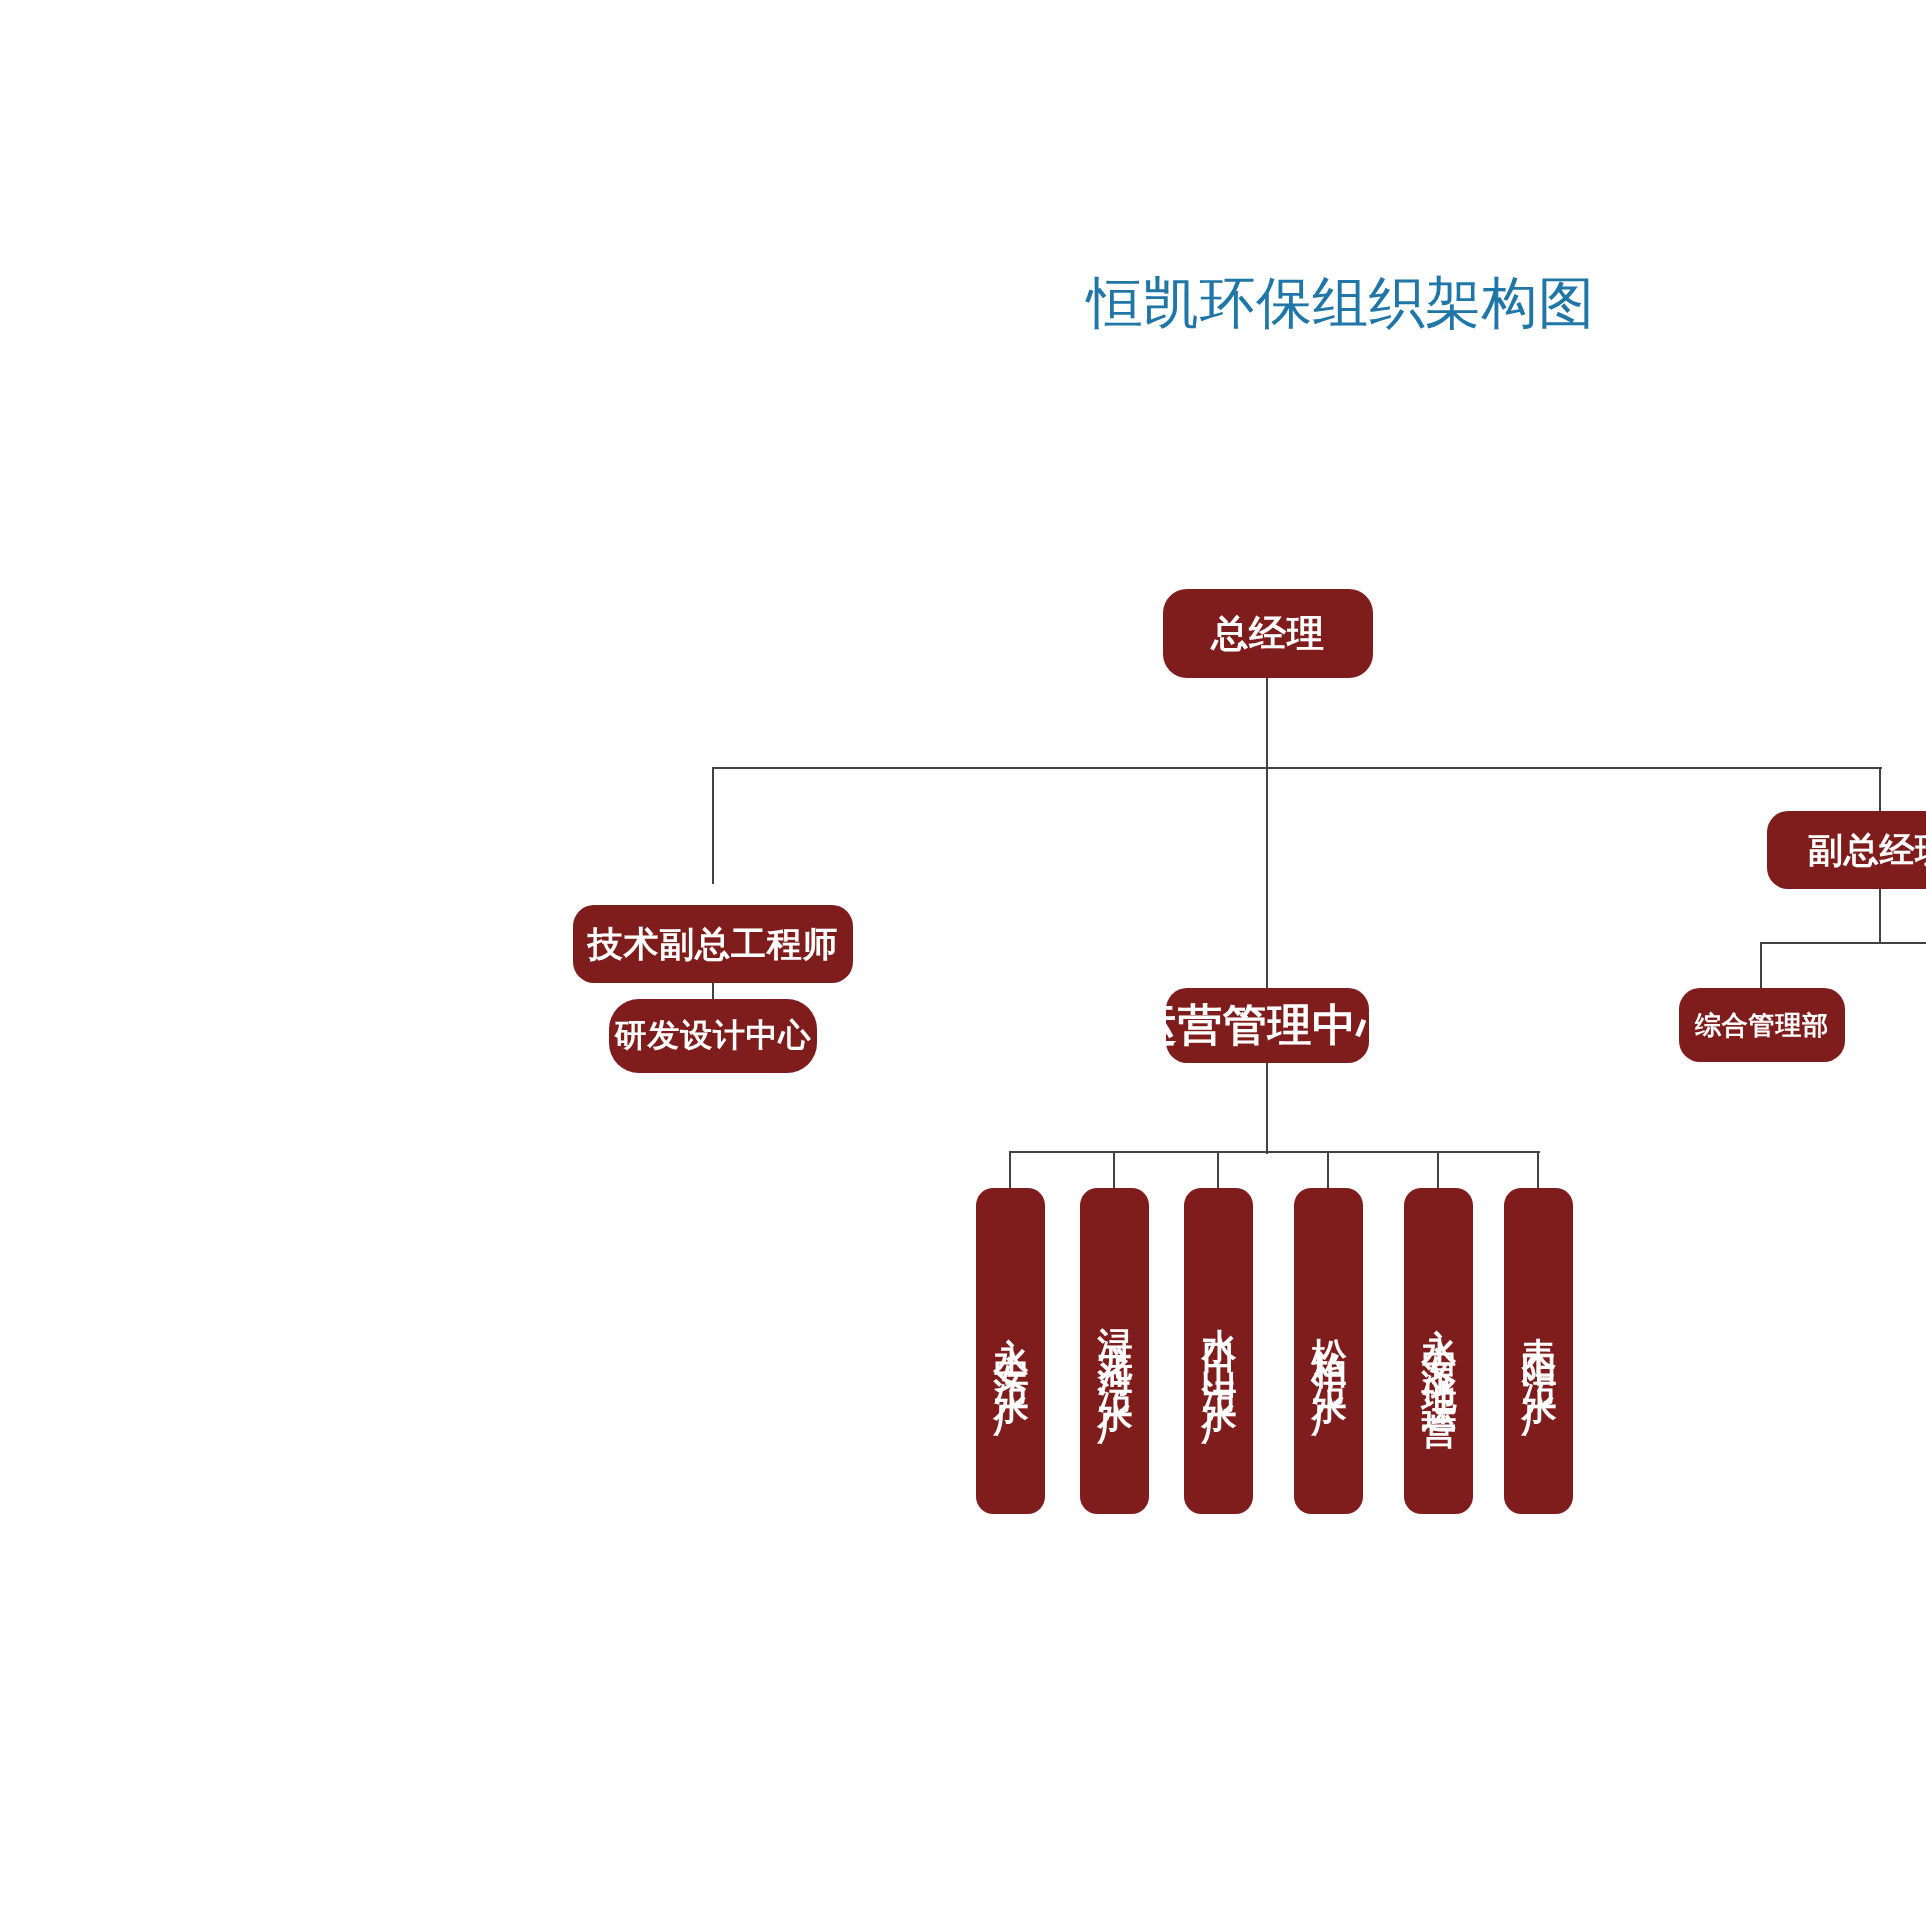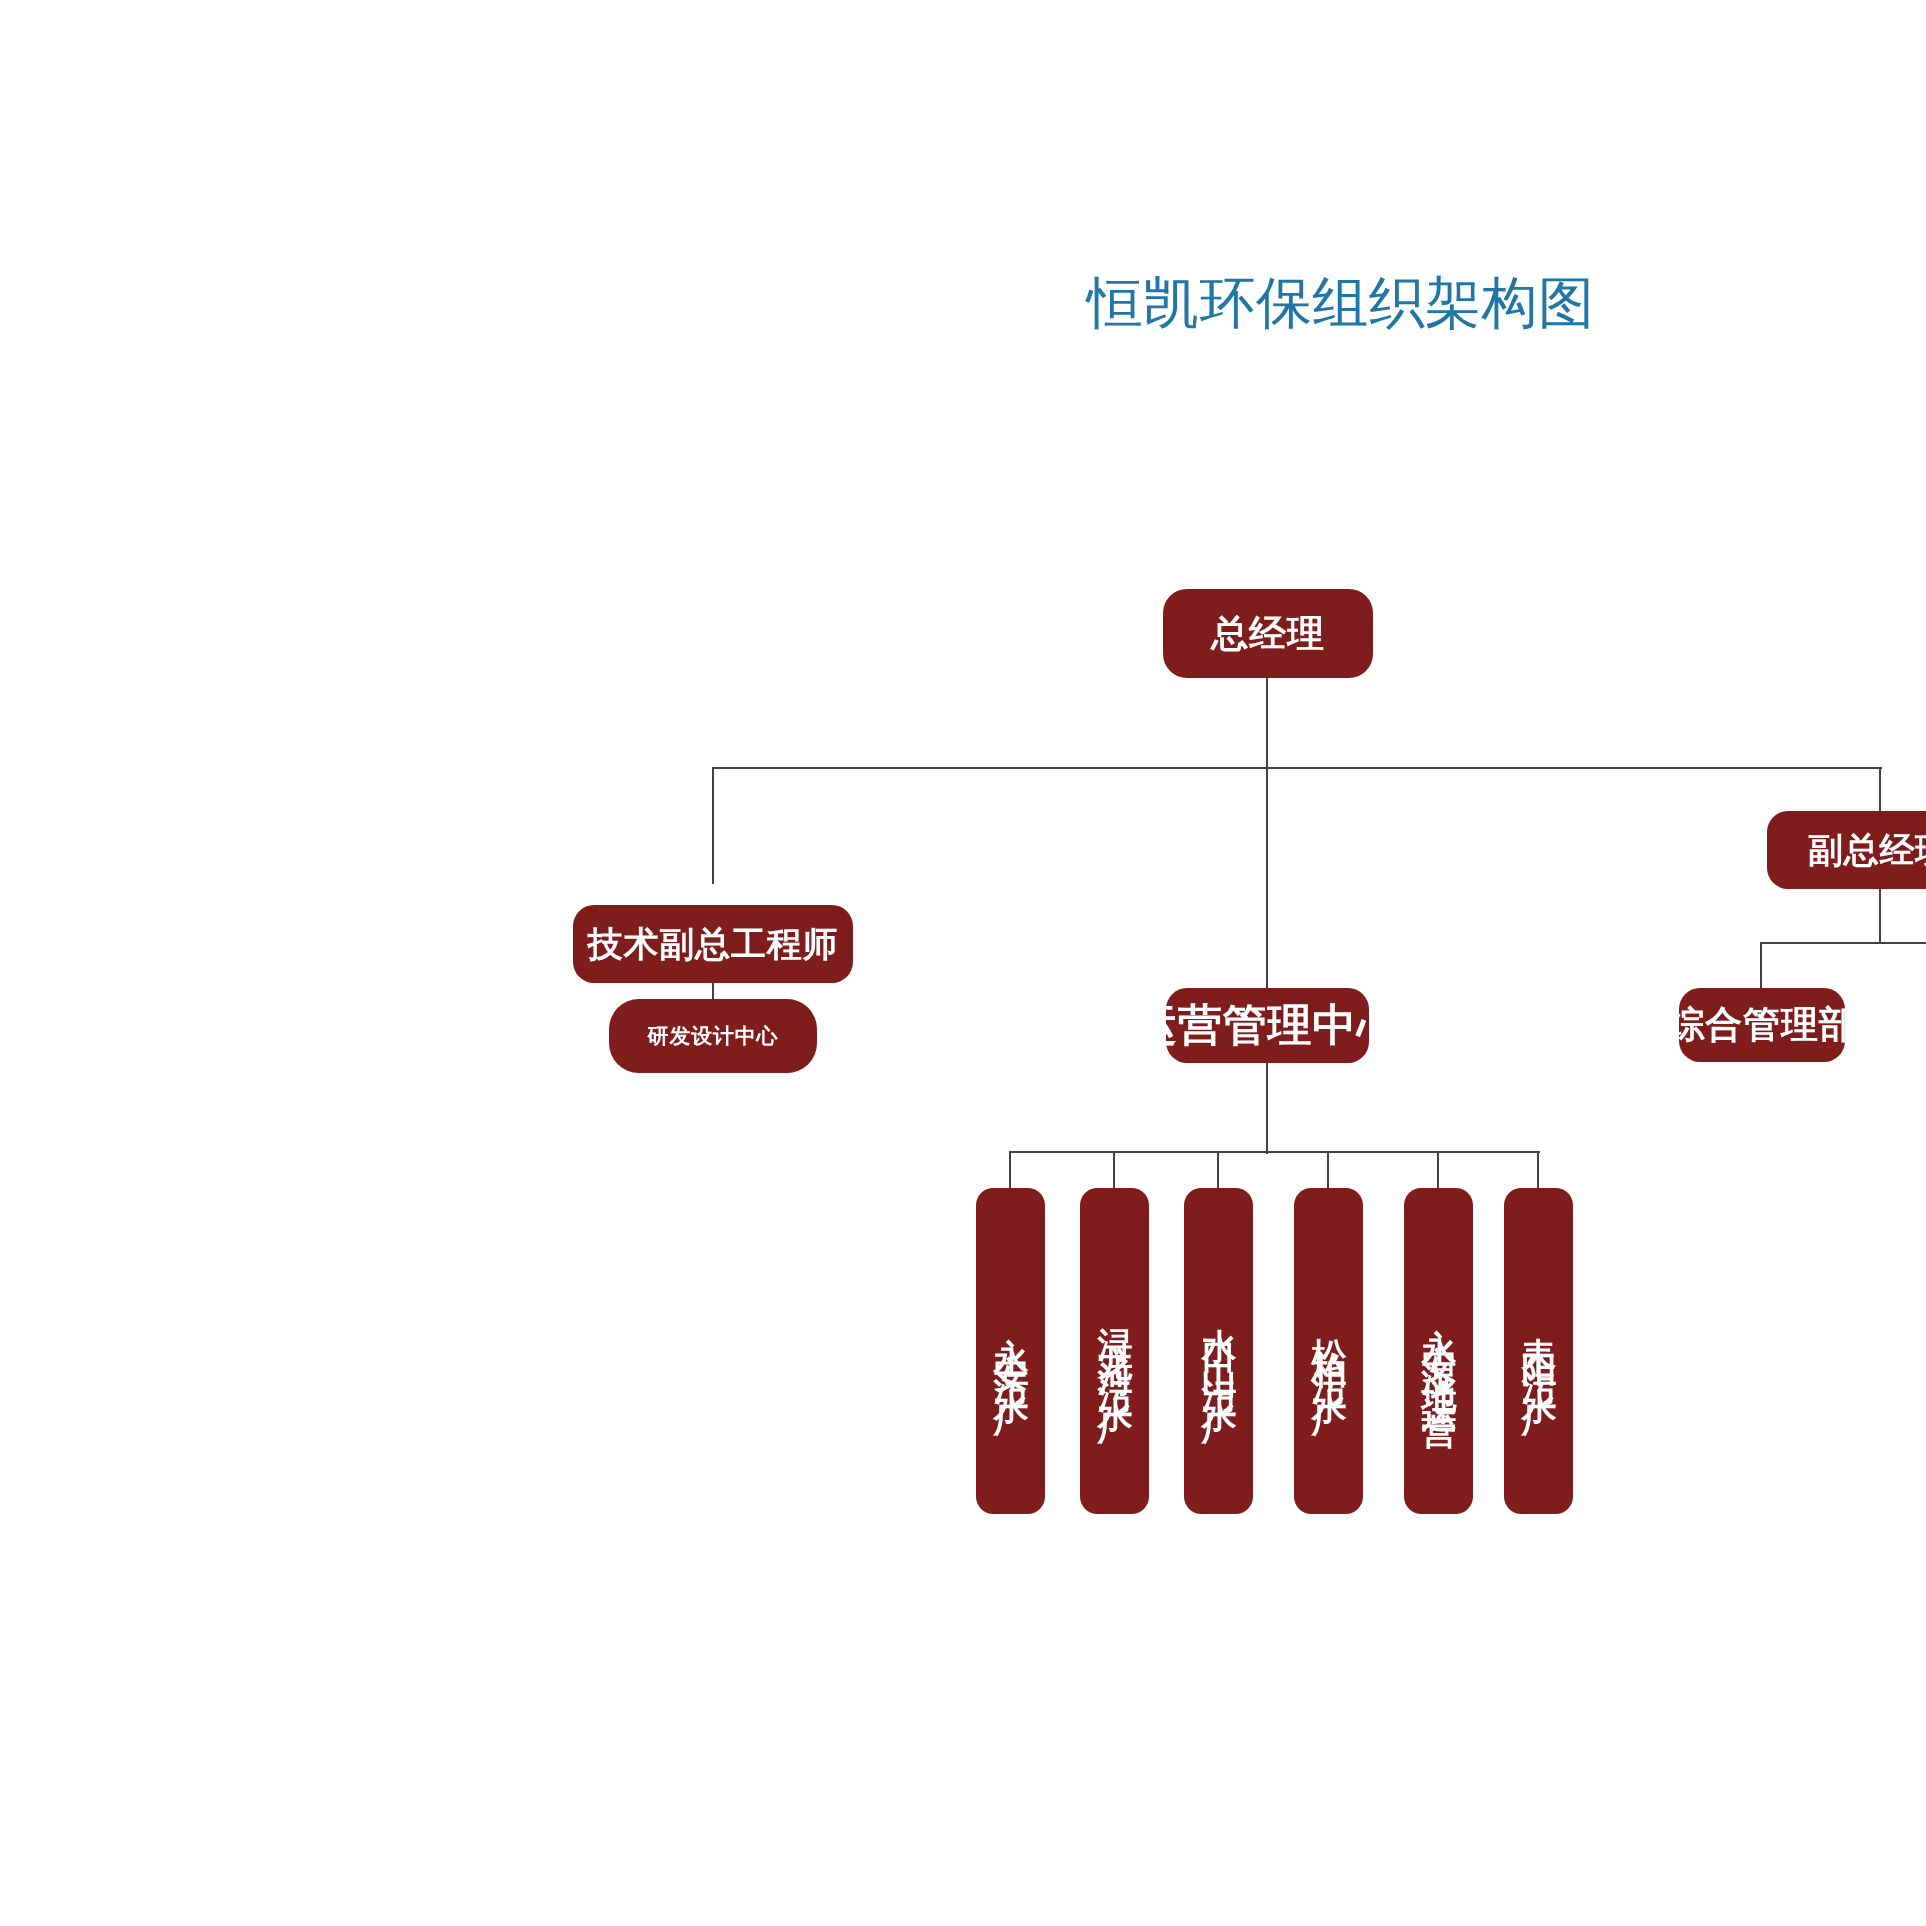--- a/index.html
+++ b/index.html
@@ -46,23 +46,23 @@
     border-radius: 17.3px;
     writing-mode: vertical-rl;
     text-orientation: upright;
     letter-spacing: 17px;
     font-size: 35px;
   }
 
   #n-ceo     { left: 1163px; top: 589px; width: 210px; height: 89px; font-size: 37px; border-radius: 24px; }
   #n-deputy  { left: 1767px; top: 811px; width: 225px; height: 78px; font-size: 35px; }
   #n-tech    { left: 573px; top: 885px; width: 280px; height: 78px; font-size: 35px; margin-top: 20px; }
-  #n-rd      { left: 609px; top: 999px; width: 208px; height: 74px; font-size: 21px; border-radius: 30px; }
+  #n-rd      { left: 609px; top: 999px; width: 208px; height: 74px; font-size: 32px; border-radius: 30px; }
   #n-ops     { left: 1166px; top: 988px; width: 203px; height: 75px; font-size: 44px; }
-  #n-admin   { left: 1679px; top: 988px; width: 166px; height: 74px; font-size: 37px; }
+  #n-admin   { left: 1679px; top: 988px; width: 166px; height: 74px; font-size: 26px; }
 
   .plant { top: 1188px; width: 69px; height: 326px; }
   #n-p1 { left: 976px; }
   #n-p2 { left: 1080px; }
   #n-p3 { left: 1184px; }
   #n-p4 { left: 1294px; }
   #n-p5 { left: 1404px; }
   #n-p6 { left: 1504px; }
 
   

